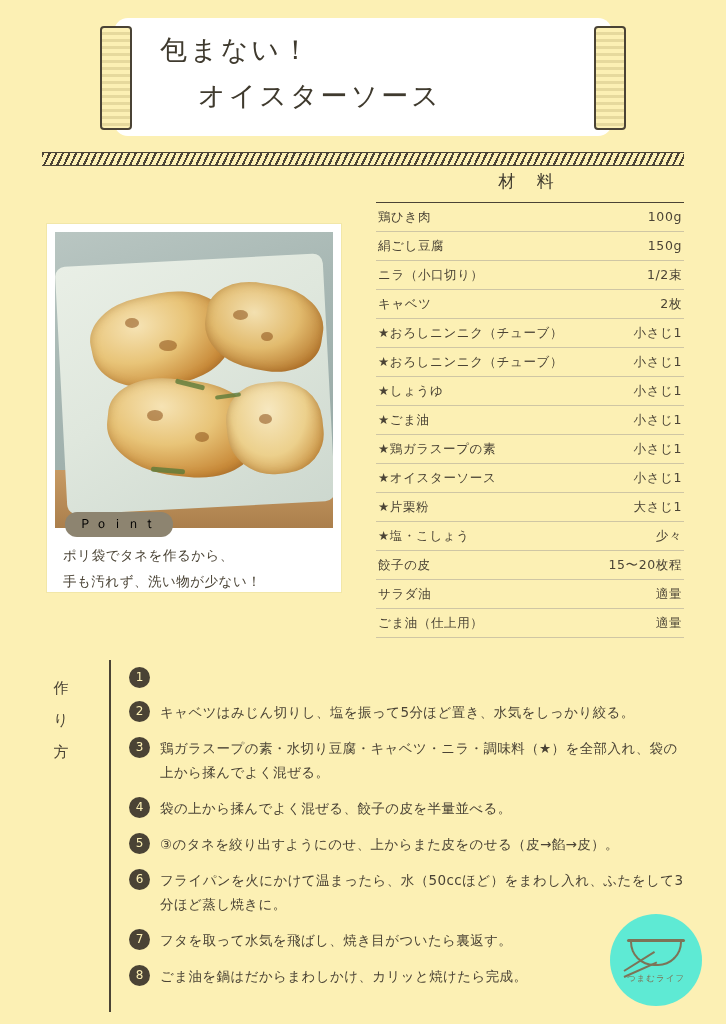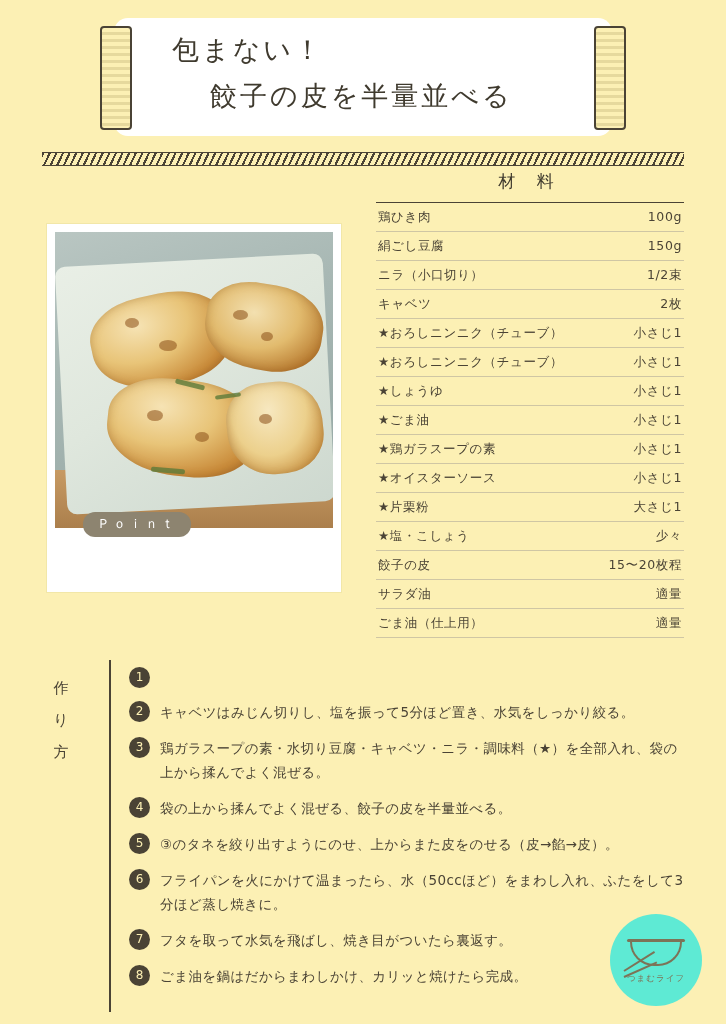--- a/index.html
+++ b/index.html
@@ -43,21 +43,21 @@
       #fcf0b4 0px, #fcf0b4 4px,
       #e6d99d 4px, #e6d99d 7px
     );
     border: 2px solid #4a4335;
     border-radius: 4px;
   }
   .title-clip.left { left: 4px; }
   .title-clip.right { right: 4px; }
   .title-text {
     position: absolute;
-    left: 68px;
+    left: 56px;
     top: 14px;
     width: 420px;
     font-family: "DejaVu Sans", sans-serif;
     color: #3f3a2e;
   }
   .title-line1 {
     font-size: 27px;
     letter-spacing: 3px;
     margin-bottom: 10px;
     padding-left: 8px;
@@ -144,24 +144,24 @@
   }
   .ph-green {
     position: absolute;
     background: #5d7a3a;
     border-radius: 2px;
     opacity: .8;
   }
 
   .point-badge {
     position: absolute;
-    left: 36px;
+    left: 18px;
     top: 288px;
     background: #8d8470;
-    color: #ffffff;
+    color: #000000;
     font-size: 13px;
     letter-spacing: 3px;
     padding: 3px 14px 4px 14px;
     border-radius: 12px;
   }
   .point-text {
     position: absolute;
     left: 16px;
     top: 318px;
     width: 262px;
@@ -310,21 +310,21 @@
 </style>
 </head>
 <body>
 
 <div class="title-wrap">
   <div class="title-plate"></div>
   <div class="title-clip left"></div>
   <div class="title-clip right"></div>
   <div class="title-text">
     <div class="title-line1">包まない！</div>
-    <div class="title-line2">餃子の皮を半量並べる</div>
+    <div class="title-line2">オイスターソース</div>
   </div>
 </div>
 
 <div class="divider"></div>
 
 <div class="photo-card">
   <div class="photo">
     <div class="ph-bg"></div>
     <div class="ph-board"></div>
     <div class="ph-plate"></div>
@@ -337,20 +337,22 @@
     <div class="gy-spot" style="left:178px;top:78px;width:15px;height:10px;"></div>
     <div class="gy-spot" style="left:206px;top:100px;width:12px;height:9px;"></div>
     <div class="gy-spot" style="left:92px;top:178px;width:16px;height:11px;"></div>
     <div class="gy-spot" style="left:140px;top:200px;width:14px;height:10px;"></div>
     <div class="gy-spot" style="left:204px;top:182px;width:13px;height:10px;"></div>
     <div class="ph-green" style="left:120px;top:150px;width:30px;height:5px;transform:rotate(14deg);"></div>
     <div class="ph-green" style="left:160px;top:162px;width:26px;height:4px;transform:rotate(-8deg);"></div>
     <div class="ph-green" style="left:96px;top:236px;width:34px;height:5px;transform:rotate(5deg);"></div>
   </div>
   <div class="point-badge">Ｐｏｉｎｔ</div>
+  <div class="point-text" style="white-space:pre-line;">ポリ袋でタネを作るから、
+手も汚れず、洗い物が少ない！</div>
 </div>
 
 <div class="ing-wrap">
   <div class="ing-title">材 料</div>
   <div id="ing-list">
       <div class="ing-row">
         <span class="ing-name">鶏ひき肉</span>
         <span class="ing-amt">100g</span>
       </div>
       <div class="ing-row">

